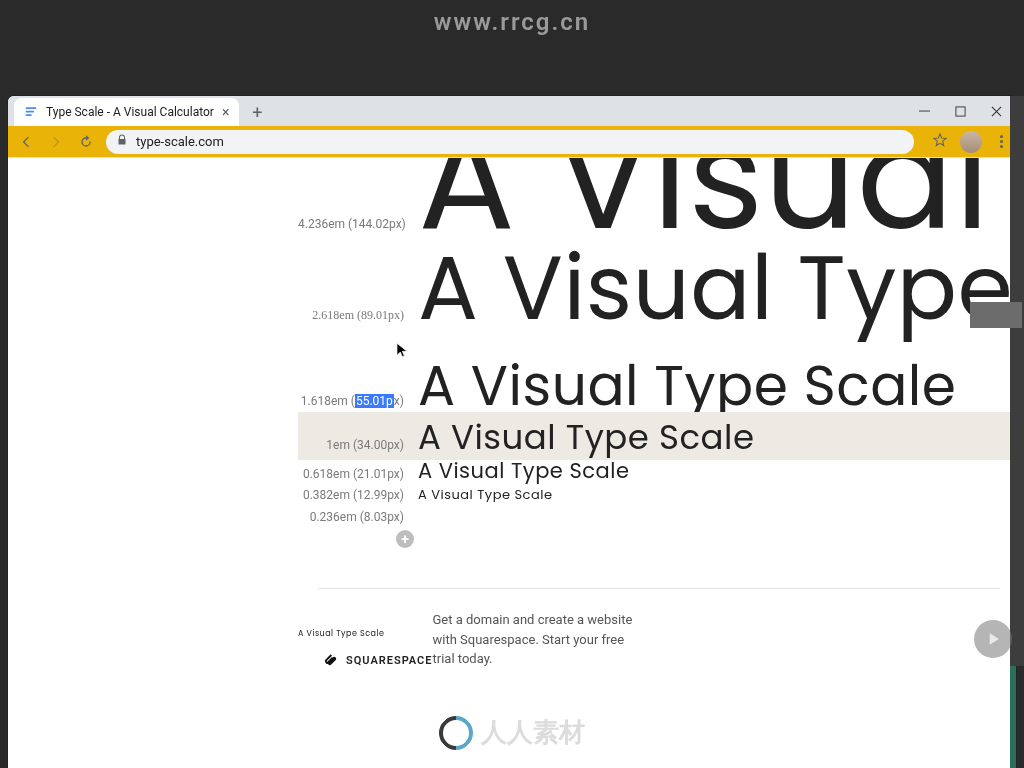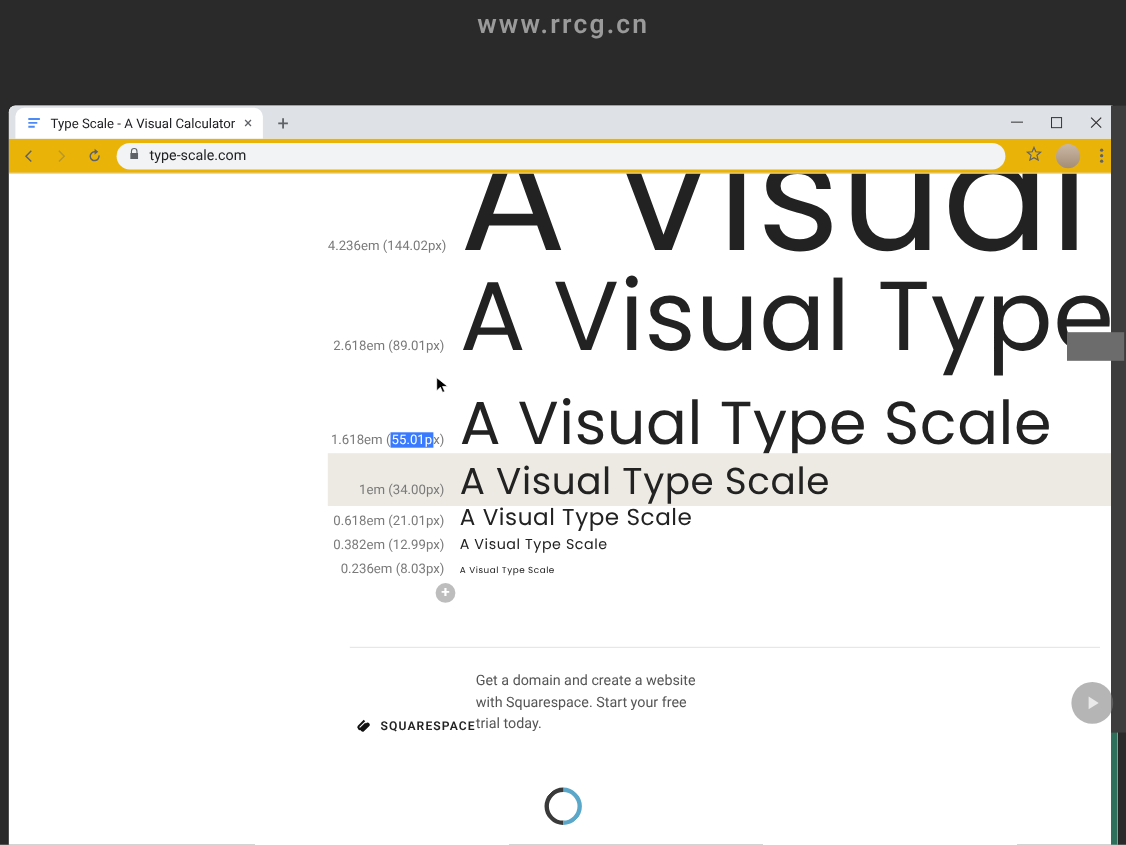--- a/index.html
+++ b/index.html
@@ -48,31 +48,31 @@
   .greenbar{position:absolute;right:0;top:0;bottom:0;width:6px;background:#2e6f5c;}
 
   .scale-row{display:flex;align-items:baseline;white-space:nowrap;letter-spacing:.5px;}
   .scale-label{width:120px;flex:0 0 120px;text-align:right;font-size:12px;color:#7a7a7a;padding-right:14px;letter-spacing:0;}
   .sample{color:#222;font-family:"Poppins","Segoe UI",Arial,sans-serif;font-weight:400;}
 
   .row-0{position:absolute;top:-52px;left:0;}
   .row-0 .scale-label{margin-top:58px;}
   .row-0 .sample{font-size:144px;line-height:1;}
   .row-1{position:absolute;top:86px;left:0;}
-  .row-1 .scale-label{margin-top:40px;}
+  .row-1 .scale-label{margin-top:40px;font-family:Liberation Serif, serif;}
   .row-1 .sample{font-size:89px;line-height:1;}
   .row-2{position:absolute;top:200px;left:0;}
   .row-2 .sample{font-size:55px;line-height:1;}
   .row-3{position:absolute;top:254px;left:0;right:6px;background:var(--row-hl);padding:8px 0 6px;}
   .row-3 .sample{font-size:34px;line-height:1;}
   .row-4{position:absolute;top:302px;left:0;}
   .row-4 .sample{font-size:21px;line-height:1;}
   .row-5{position:absolute;top:330px;left:0;}
   .row-5 .sample{font-size:13px;line-height:1;}
-  .row-6{position:absolute;top:352px;left:0;}
+  .row-6{position:absolute;top:352px;left:0;flex-direction:column;}
   .row-6 .sample{font-size:8px;line-height:1;}
 
   .add-row{position:absolute;top:372px;left:98px;width:18px;height:18px;border-radius:50%;background:#bdbdbd;color:#fff;display:flex;align-items:center;justify-content:center;font-size:14px;font-weight:bold;}
 
   .hr{position:absolute;top:430px;left:20px;right:16px;height:1px;background:#e5e5e5;}
 
   .adbox{position:absolute;top:452px;left:26px;display:flex;align-items:flex-end;}
   .sq-logo{display:flex;align-items:center;gap:6px;font-size:11px;letter-spacing:1px;font-weight:600;color:#222;margin-top:12px;}
   .sq-mark{width:16px;height:16px;}
   .ad-copy{font-size:13px;color:#555;max-width:210px;line-height:1.5;}
@@ -238,13 +238,14 @@
 <div class="outer-thumb"></div>
 
 <div class="play">
   <svg width="20" height="20" viewBox="0 0 24 24">
       <path d="M8 5v14l11-7z"></path>
     </svg>
 </div>
 
 <div class="footer-logo">
   <div class="mark"></div>
+  <span>人人素材</span>
 </div>
 
 </body></html>

